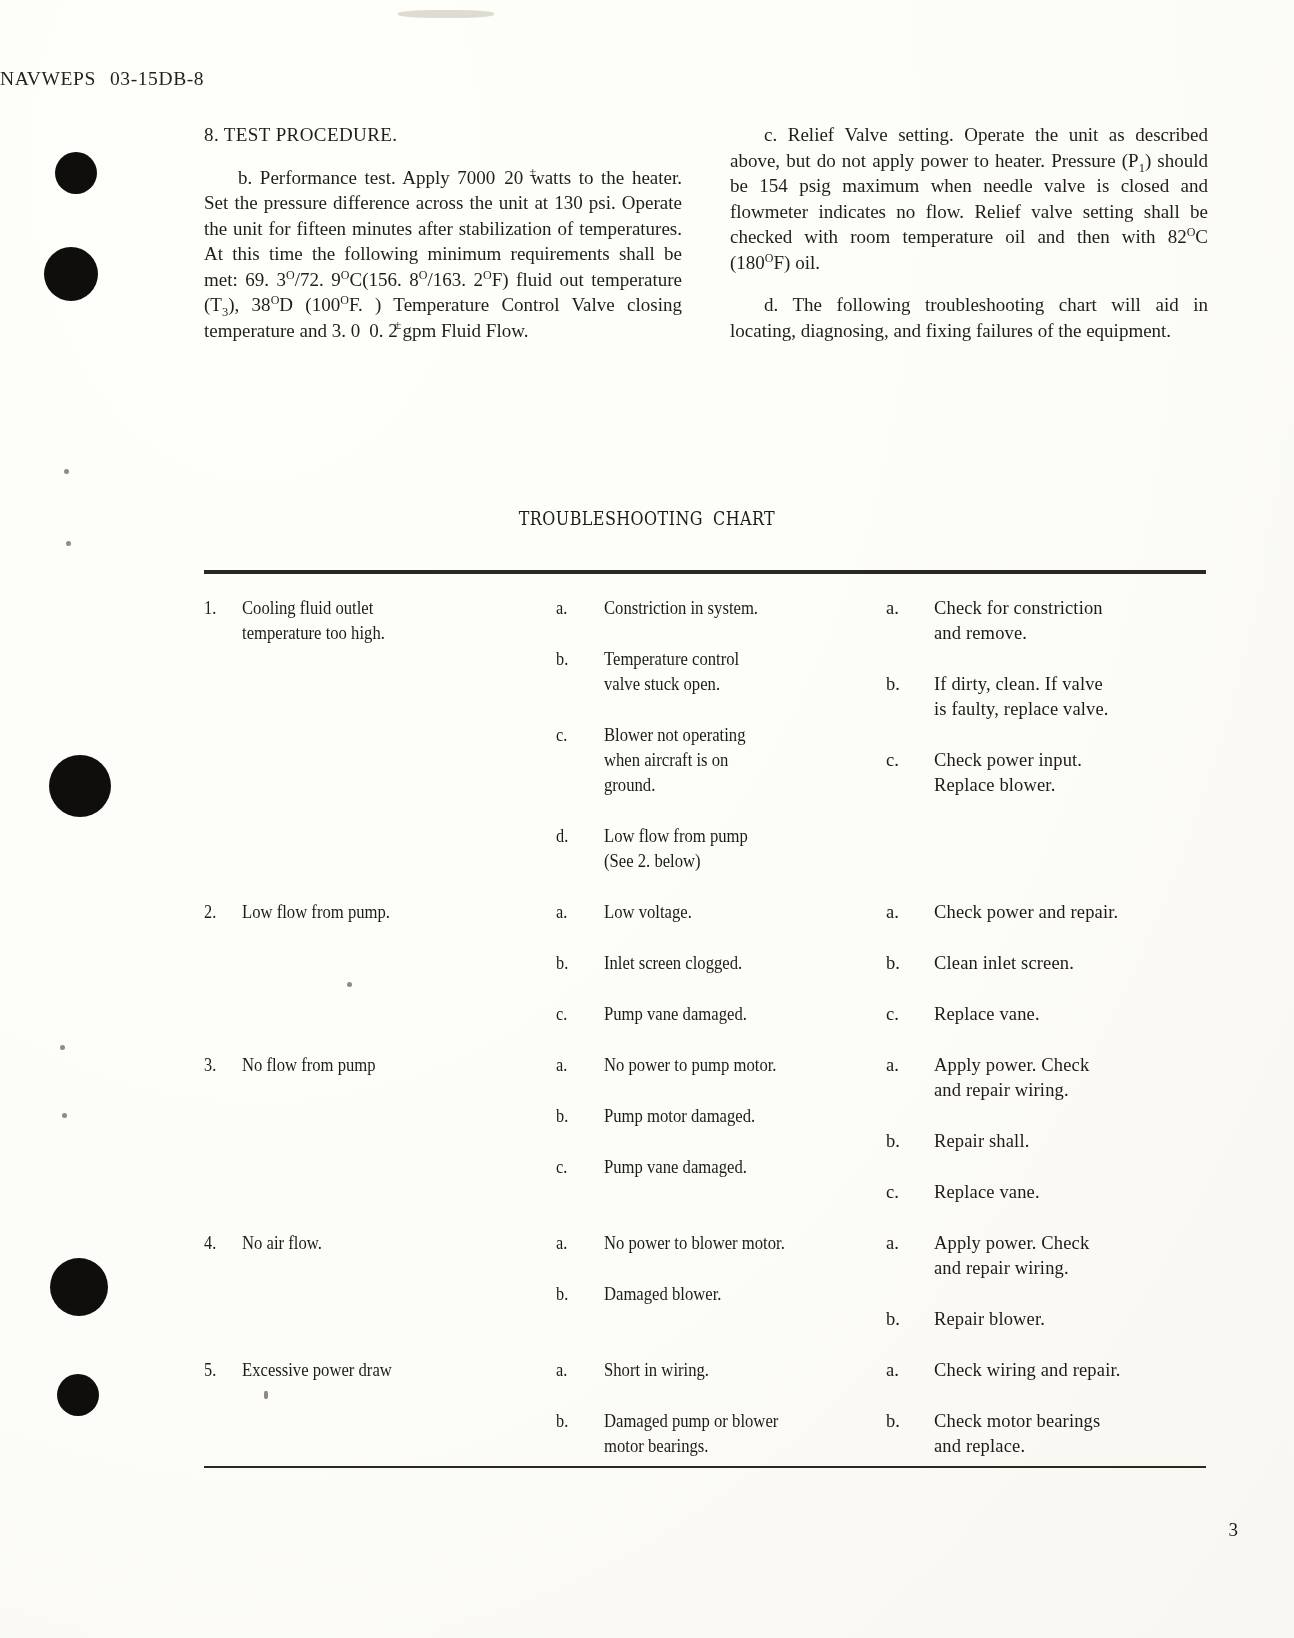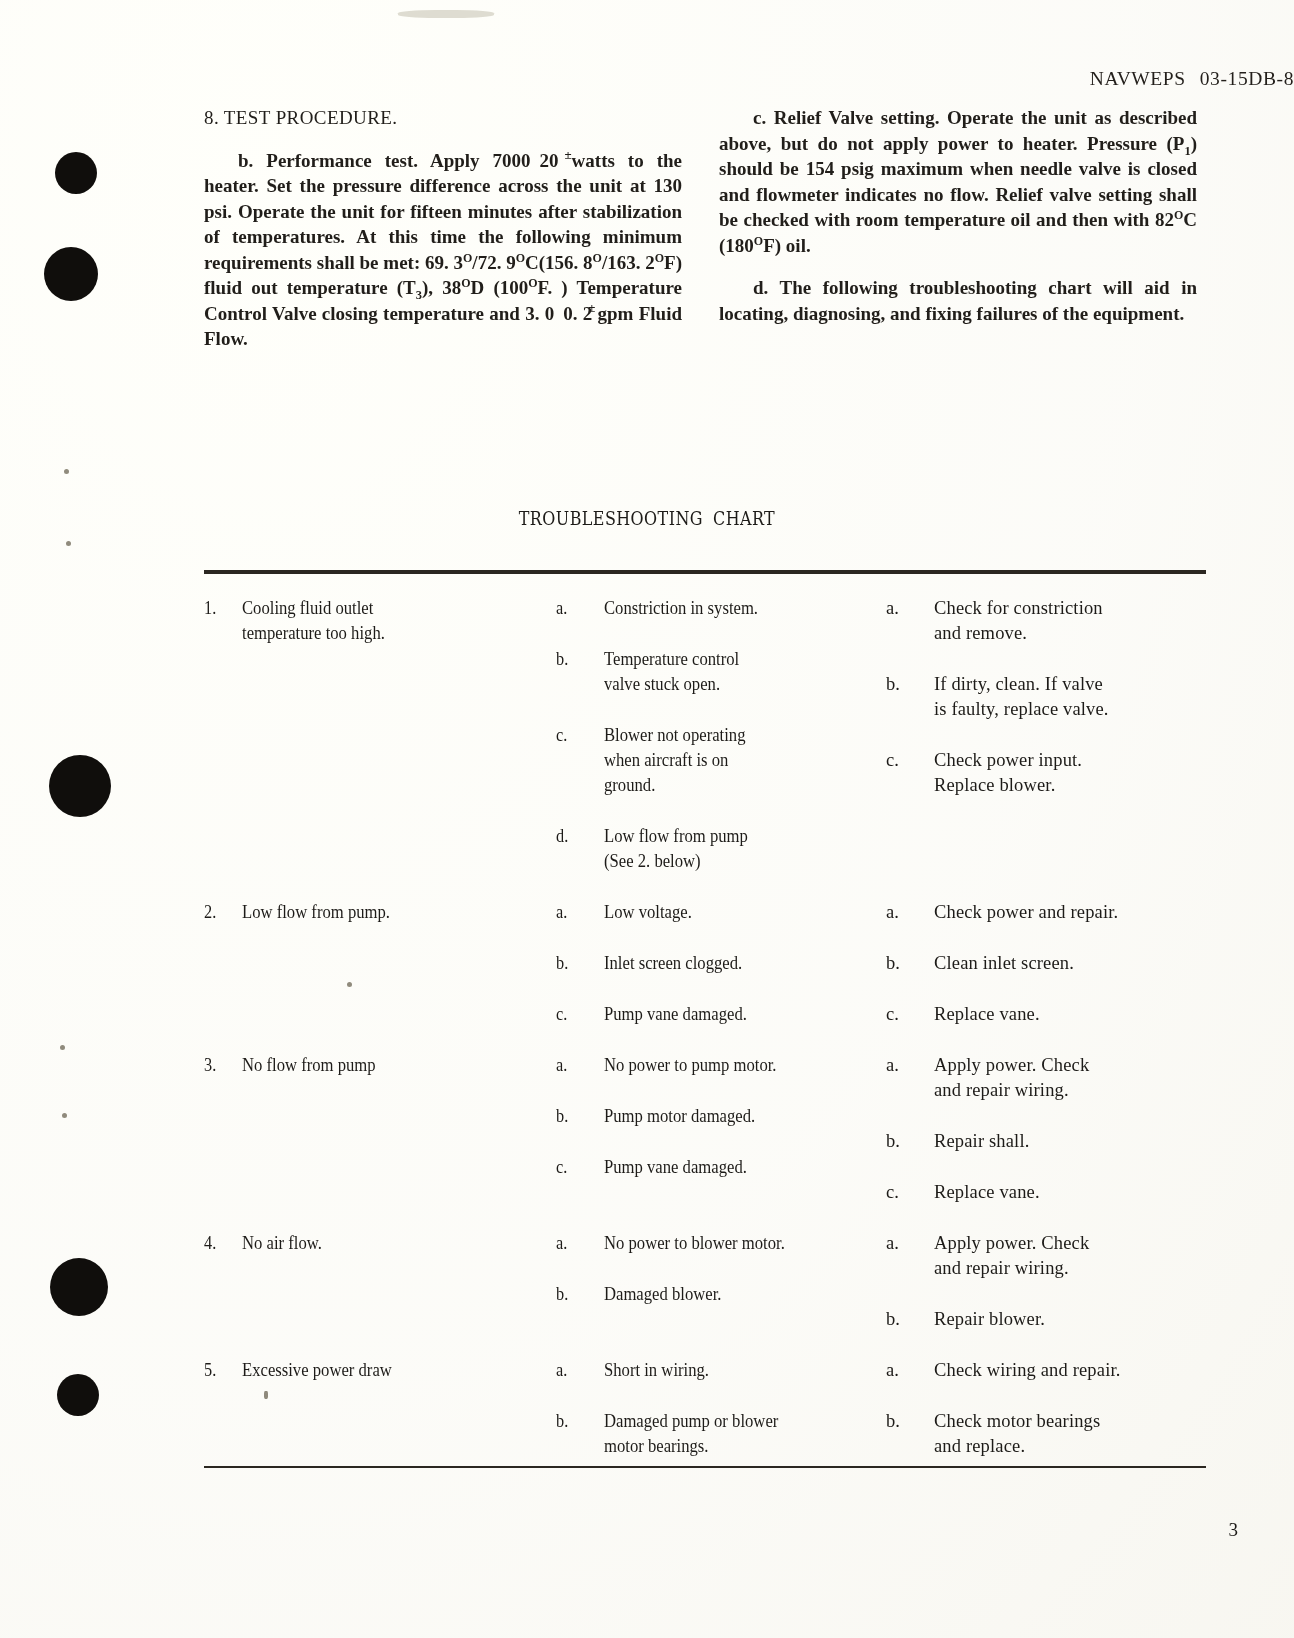--- a/index.html
+++ b/index.html
@@ -43,50 +43,50 @@
     opacity: .45;
     border-radius: 40%;
   }
 
   
   #doc-header {
     position: absolute;
     top: 68px;
     left: 0;
     width: 100%;
-    text-align: right;
+    text-align: left;
     font-size: 19.5px;
     letter-spacing: .6px;
     color: #231f1b;
   }
   #doc-header .sp { display: inline-block; width: 14px; }
 
   
   #body-cols {
     position: absolute;
-    top: 105px;
+    top: 122px;
     left: 204px;
     width: 1004px;
     display: flex;
-    gap: 37px;
+    gap: 48px;
   }
   .col { width: 478px; }
   .col p {
     margin: 0 0 17px 0;
     font-size: 19px;
     line-height: 25.5px;
     text-align: justify;
     text-justify: inter-word;
     color: #211e1a;
   }
   .col p.heading {
     text-align: left;
     letter-spacing: .4px;
   }
-  .col p.indent { text-indent: 34px; font-weight: bold; }
+  .col p.indent { text-indent: 34px; }
   .col p.last { margin-bottom: 6px; }
   sup.deg {
     font-size: 12px;
     vertical-align: super;
     line-height: 0;
   }
   sub.idx {
     font-size: 12.5px;
     vertical-align: sub;
     line-height: 0;

